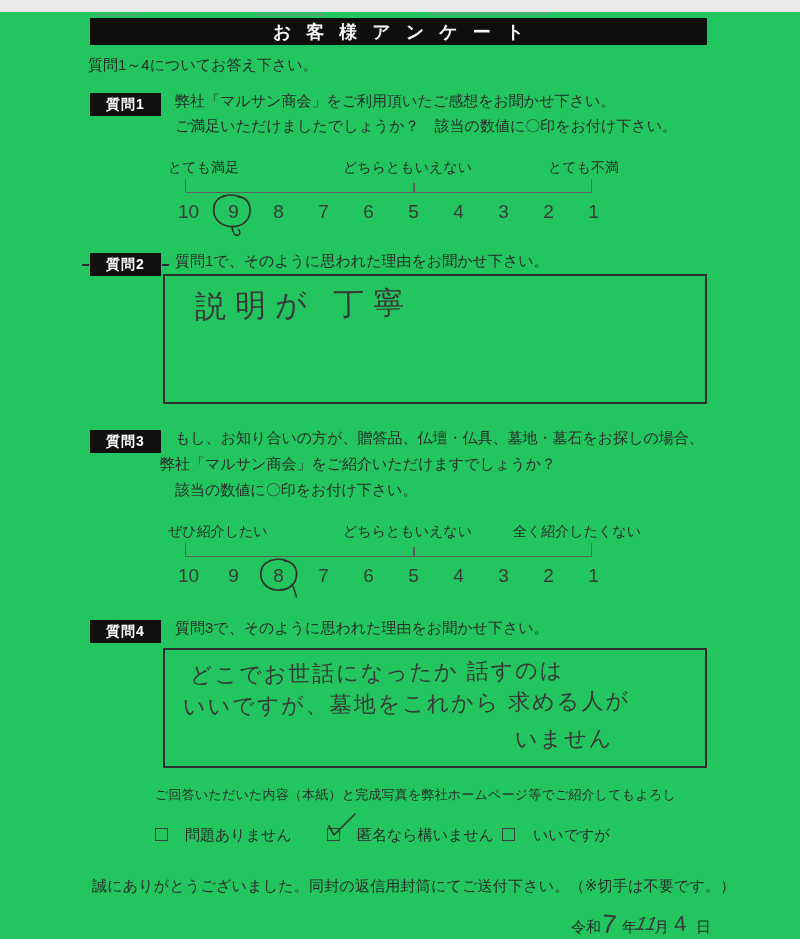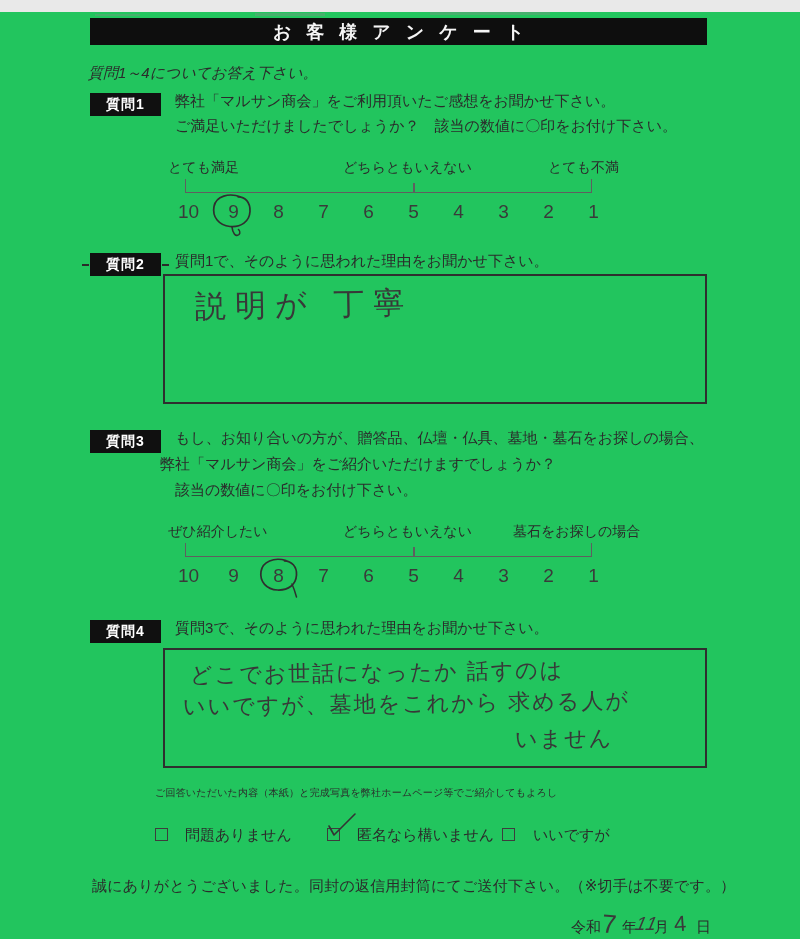--- a/index.html
+++ b/index.html
@@ -43,21 +43,21 @@
   .circle-svg { position:absolute; pointer-events:none; }
   
   .answer-box { position:absolute; left:163px; width:544px; border:2px solid #2f2f2f; background:transparent; }
   .hand {
     position:absolute; white-space:nowrap; color:#383838;
     font-family:"Liberation Sans","DejaVu Sans",sans-serif;
   }
   .hand-q2 { font-size:31px; letter-spacing:9px; transform:rotate(-1deg); }
   .hand-q4 { font-size:22px; letter-spacing:2px; transform:rotate(-0.8deg); }
   
-  .perm-line { position:absolute; left:155px; font-size:10px; white-space:nowrap; letter-spacing:.2px; }
+  .perm-line { position:absolute; left:155px; font-size:13px; white-space:nowrap; letter-spacing:.2px; }
   .cbox { position:absolute; width:13px; height:13px; border:1.6px solid #3d3d3d; background:transparent; }
   .cbox-label { position:absolute; font-size:15px; white-space:nowrap; }
   .check-svg { position:absolute; }
   
   .closing { position:absolute; left:92px; top:865px; font-size:15px; white-space:nowrap; letter-spacing:.2px; }
   .date-print { position:absolute; font-size:15px; top:906px; white-space:nowrap; }
   .date-hand  { position:absolute; color:#3a3a3a; white-space:nowrap; }
 </style>
 </head>
 <body>
@@ -65,21 +65,21 @@
 <div class="page">
 
   <div class="speck" style="left:255px;top:1px;width:70px;height:3px;"></div>
   <div class="speck" style="left:430px;top:0;width:120px;height:3px;"></div>
   <div class="speck" style="left:95px;top:2px;width:45px;height:2px;"></div>
 
   <div class="title-bar">
     <span>お客様アンケート</span>
   </div>
 
-  <div class="txt15" style="left:88px;top:52px;font-style:italic;">質問1～4についてお答え下さい。</div>
+  <div class="txt15" style="left:88px;top:44px;">質問1～4についてお答え下さい。</div>
 
   <div class="qlabel" style="left:90px;top:81px;">質問1</div>
   <div class="txt15" style="left:175px;top:80px;text-align:center;">弊社「マルサン商会」をご利用頂いたご感想をお聞かせ下さい。</div>
   <div class="txt15" style="left:175px;top:105px;">ご満足いただけましたでしょうか？　該当の数値に〇印をお付け下さい。</div>
 
   <div class="scale-label" style="left:168px;top:147px;">とても満足</div>
   <div class="scale-label" style="left:343px;top:147px;">どちらともいえない</div>
   <div class="scale-label" style="left:548px;top:147px;">とても不満</div>
   <div class="bracket" style="left:185px;top:167px;">
       <i class="mid-tick"></i>
@@ -107,21 +107,21 @@
   <div class="answer-box" style="top:262px;height:130px;"></div>
   <div class="hand hand-q2" style="left:195px;top:272px;">説明が 丁寧</div>
 
   <div class="qlabel" style="left:90px;top:418px;">質問3</div>
   <div class="txt15" style="left:175px;top:417px;">もし、お知り合いの方が、贈答品、仏壇・仏具、墓地・墓石をお探しの場合、</div>
   <div class="txt15" style="left:160px;top:443px;">弊社「マルサン商会」をご紹介いただけますでしょうか？</div>
   <div class="txt15" style="left:175px;top:469px;">該当の数値に〇印をお付け下さい。</div>
 
   <div class="scale-label" style="left:168px;top:511px;">ぜひ紹介したい</div>
   <div class="scale-label" style="left:343px;top:511px;">どちらともいえない</div>
-  <div class="scale-label" style="left:513px;top:511px;">墓石をお探しの場合</div>
+  <div class="scale-label" style="left:513px;top:511px;">全く紹介したくない</div>
   <div class="bracket" style="left:185px;top:531px;">
       <i class="mid-tick"></i>
     </div>
   <div class="numrow" style="top:553px;">
     <span class="num">10</span>
     <span class="num">9</span>
     <span class="num">8</span>
     <span class="num">7</span>
     <span class="num">6</span>
     <span class="num">5</span>

